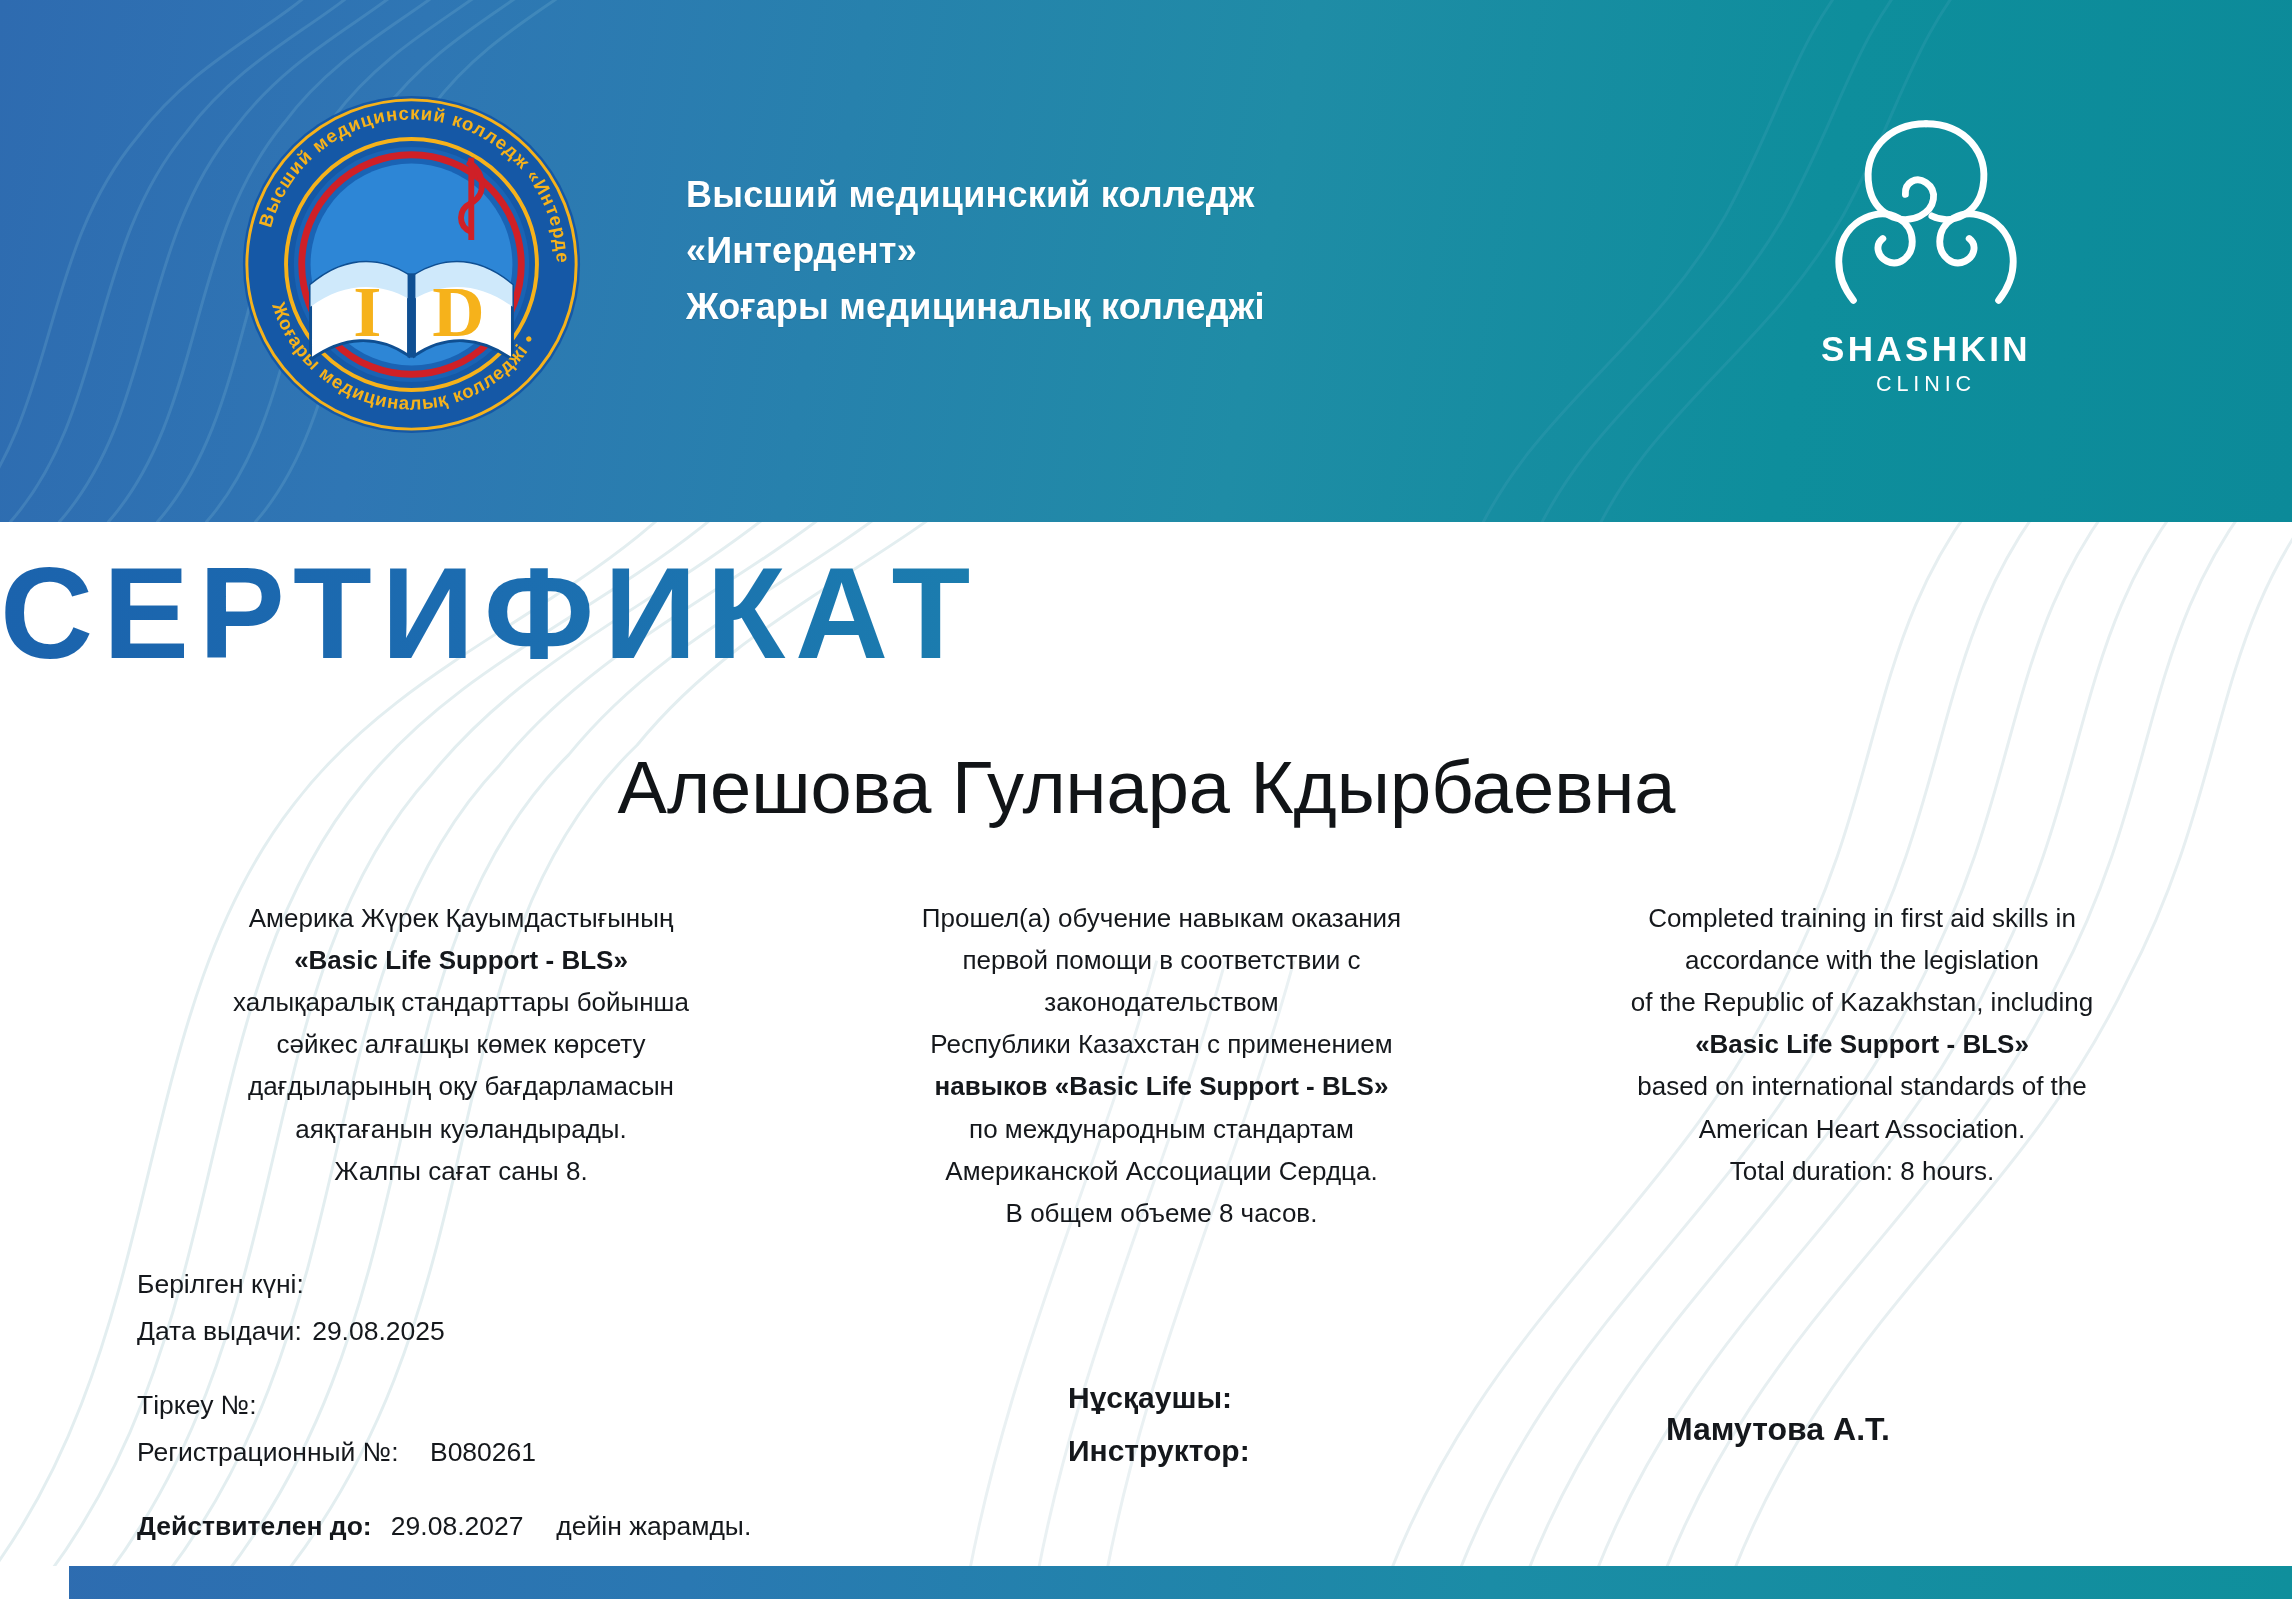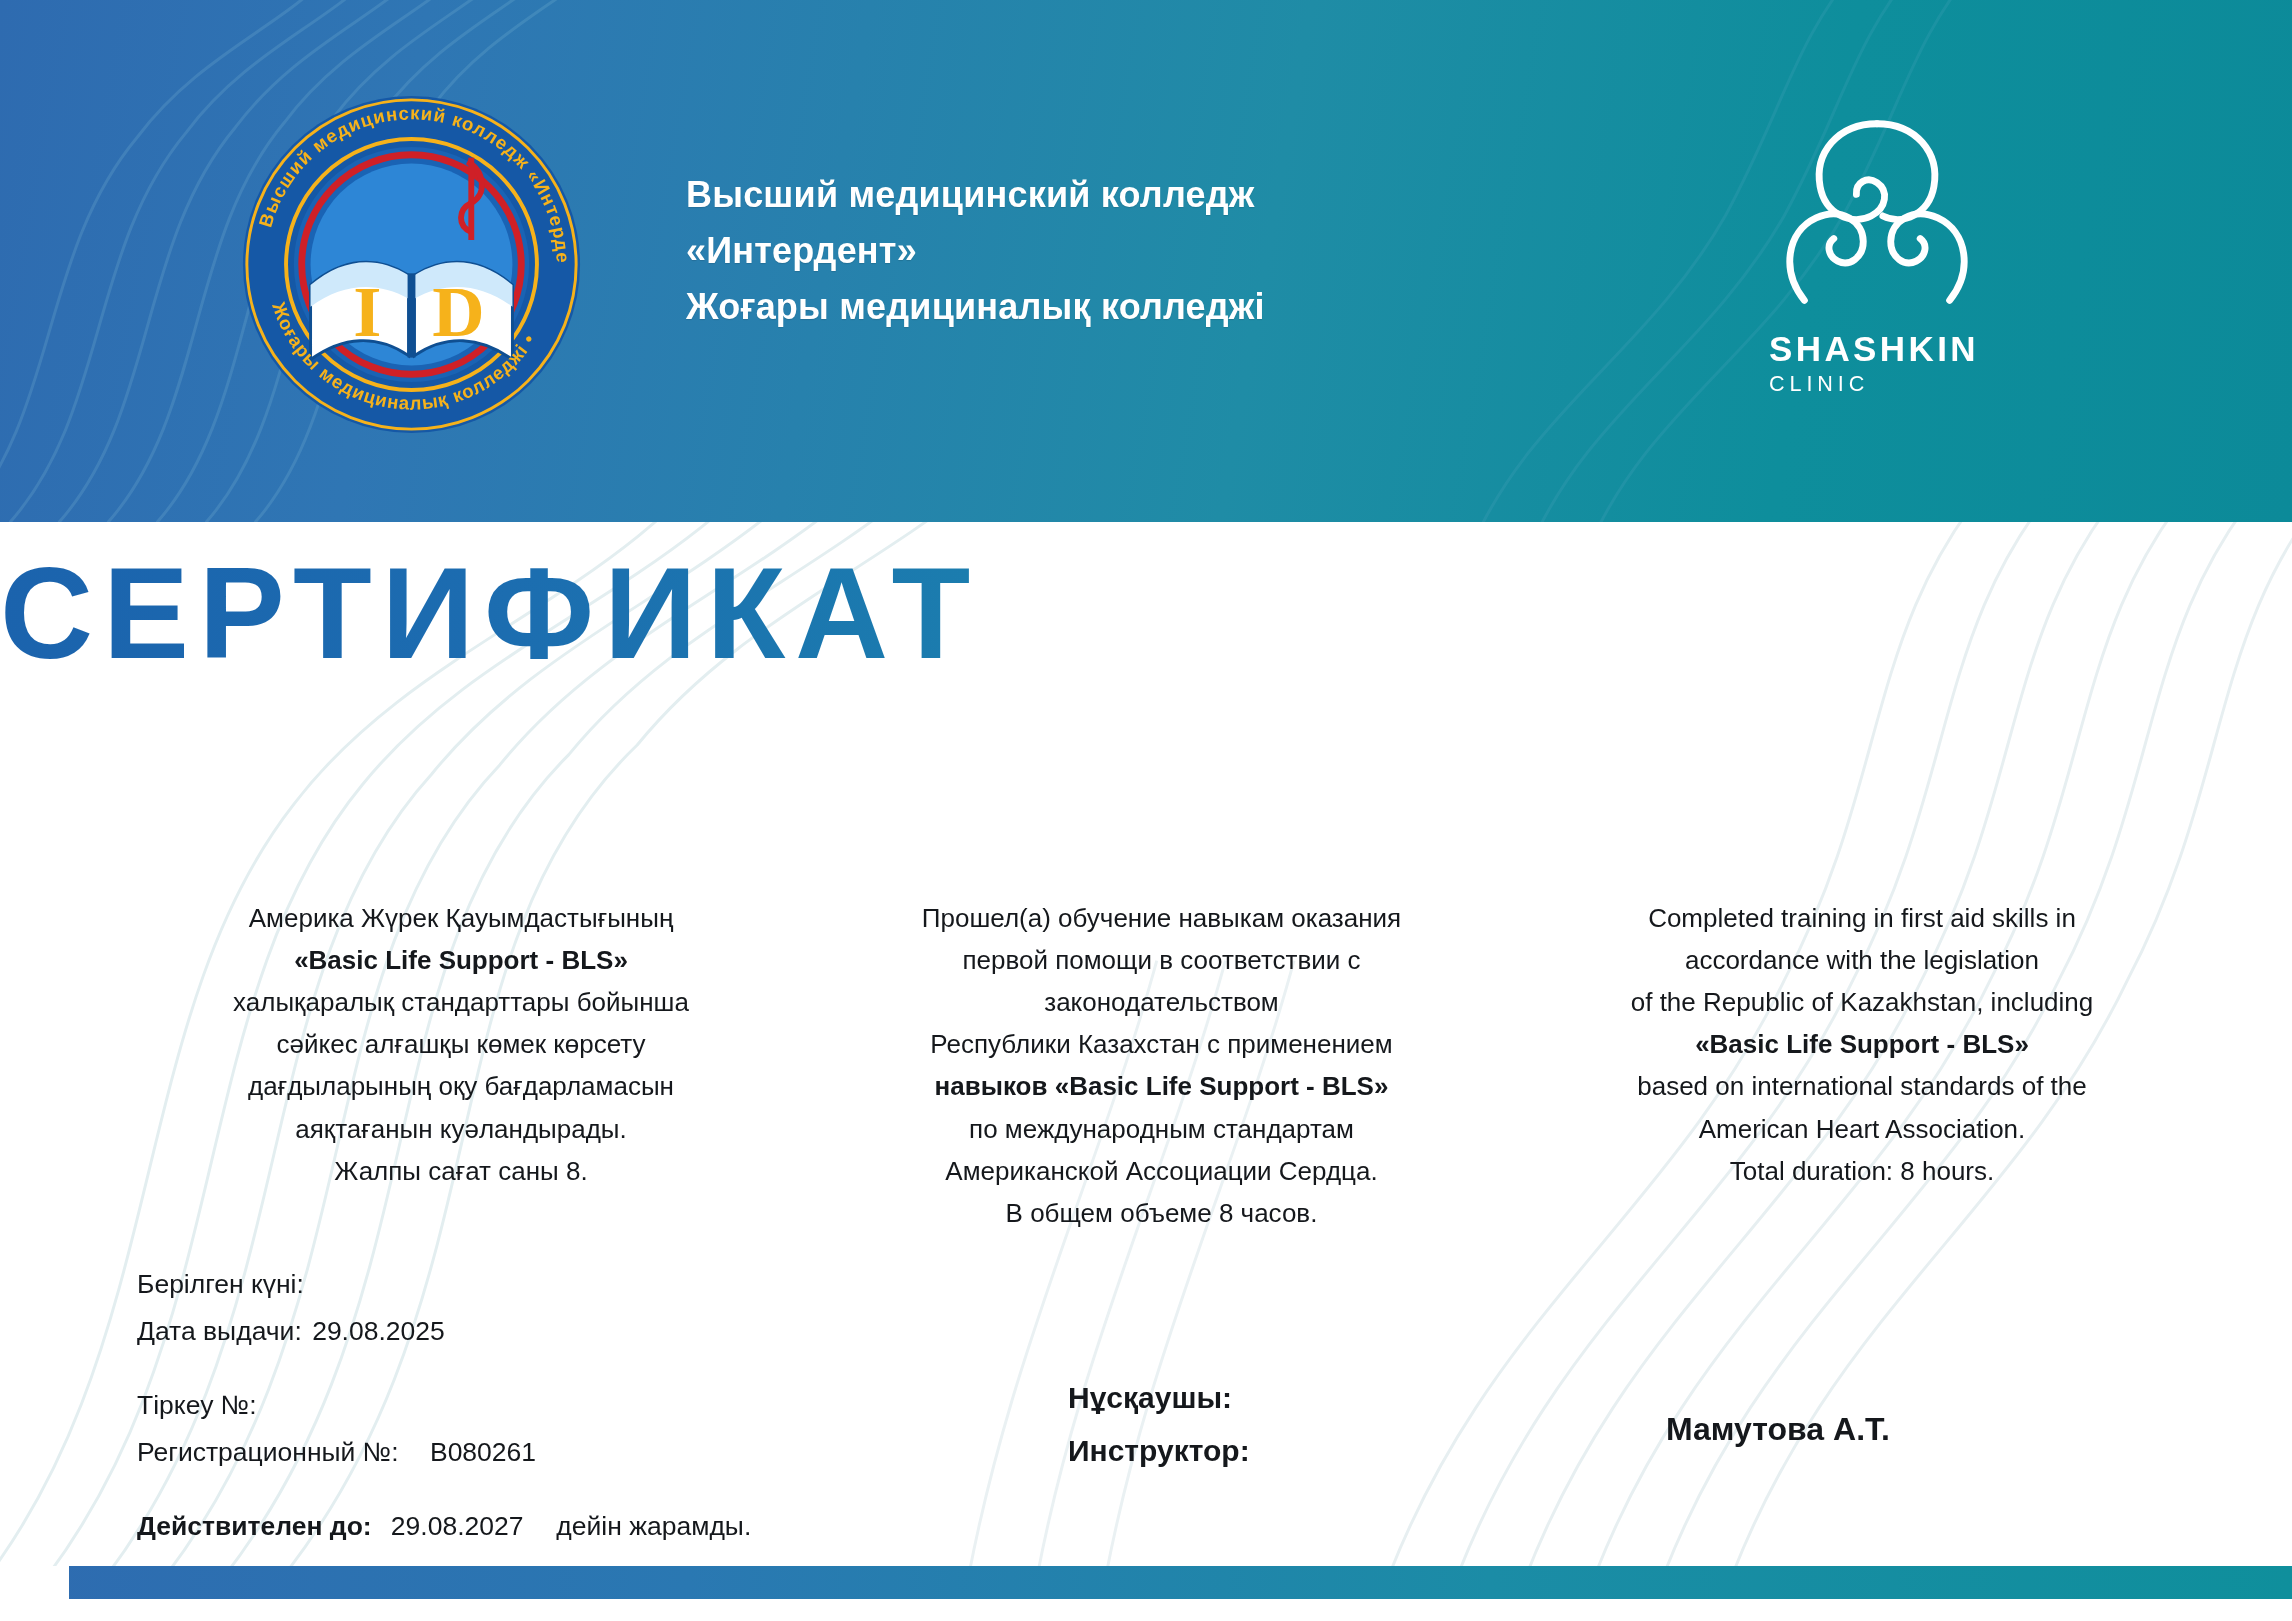--- a/index.html
+++ b/index.html
@@ -61,20 +61,21 @@
     text-shadow: 0 1px 1px rgba(0,0,0,0.12);
   }
 
   .shashkin-logo {
     position: absolute;
     left: 1769px;
     top: 108px;
     width: 314px;
     height: 323px;
     color: #ffffff;
+    text-align: center;
   }
   .shashkin-mark {
     width: 216px;
     height: 211px;
     margin: 0 auto;
   }
   .shashkin-name {
     margin-top: 5.9px;
     font-size: 35px;
     font-weight: bold;
@@ -295,20 +296,21 @@
           <path d="M110,16 C150,16 174,46 168,80 C163,108 136,120 116,110"></path>
         </g>
       </svg>
       <div class="shashkin-name">SHASHKIN</div>
       <div class="shashkin-sub">CLINIC</div>
     </div>
   </div>
 
   <div class="cert-title">СЕРТИФИКАТ</div>
 
+  <div class="recipient-name">Алешова Гулнара Кдырбаевна</div>
 
   <div class="columns">
     <div class="col">
       <div>Америка Жүрек Қауымдастығының</div>
       <div class="bold">«Basic Life Support - BLS»</div>
       <div>халықаралық стандарттары бойынша</div>
       <div>сәйкес алғашқы көмек көрсету</div>
       <div>дағдыларының оқу бағдарламасын</div>
       <div>аяқтағанын куәландырады.</div>
       <div>Жалпы сағат саны 8.</div>

